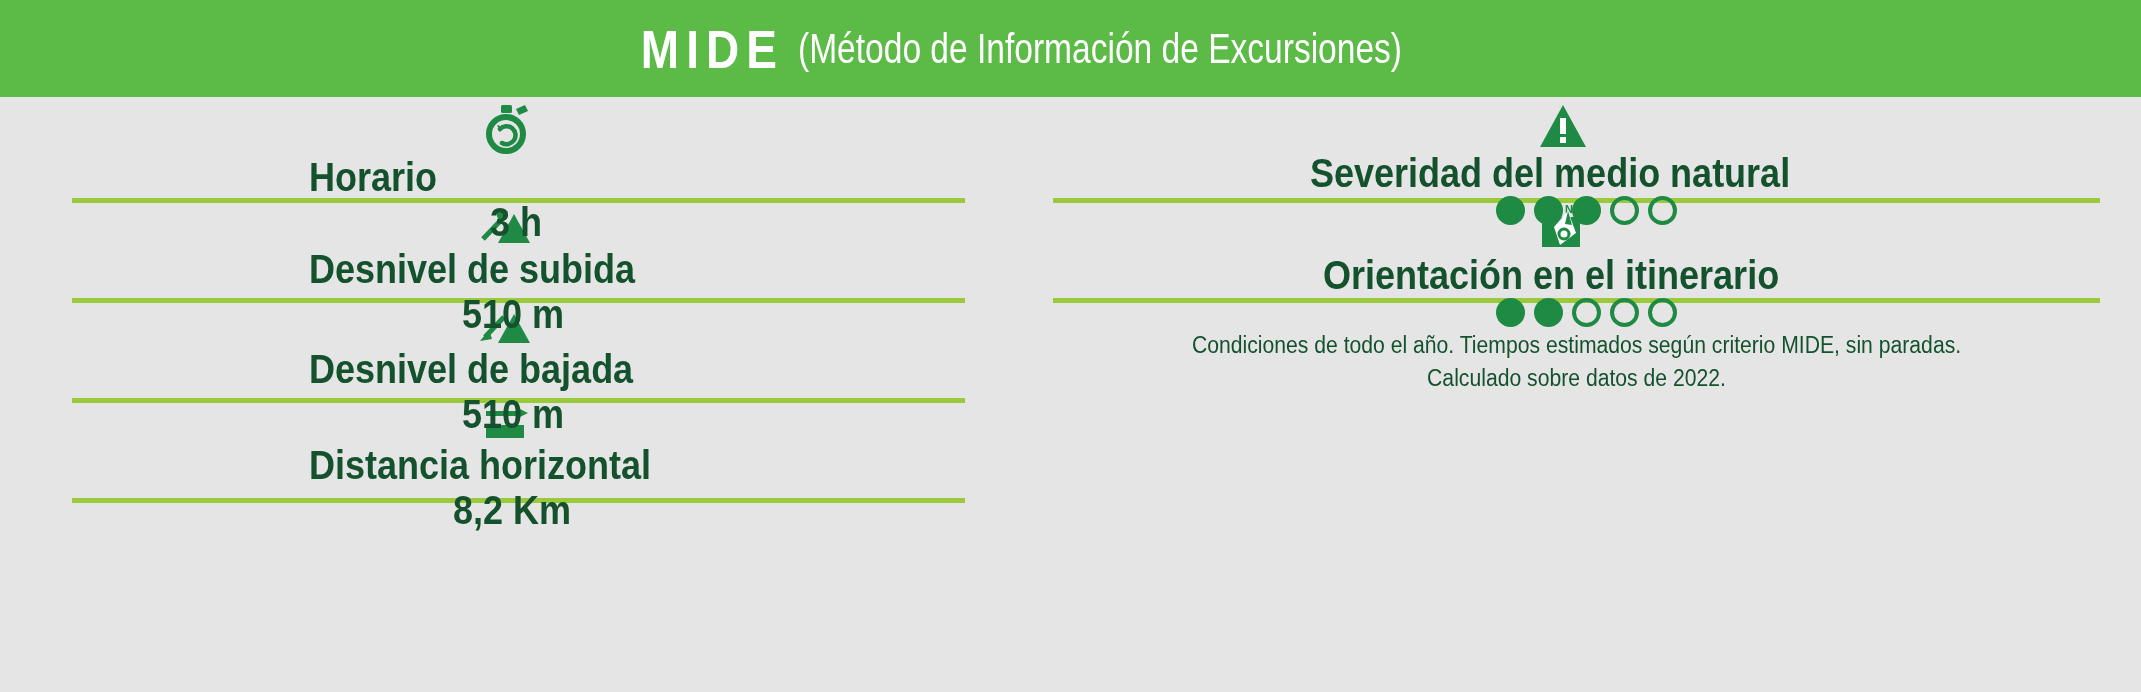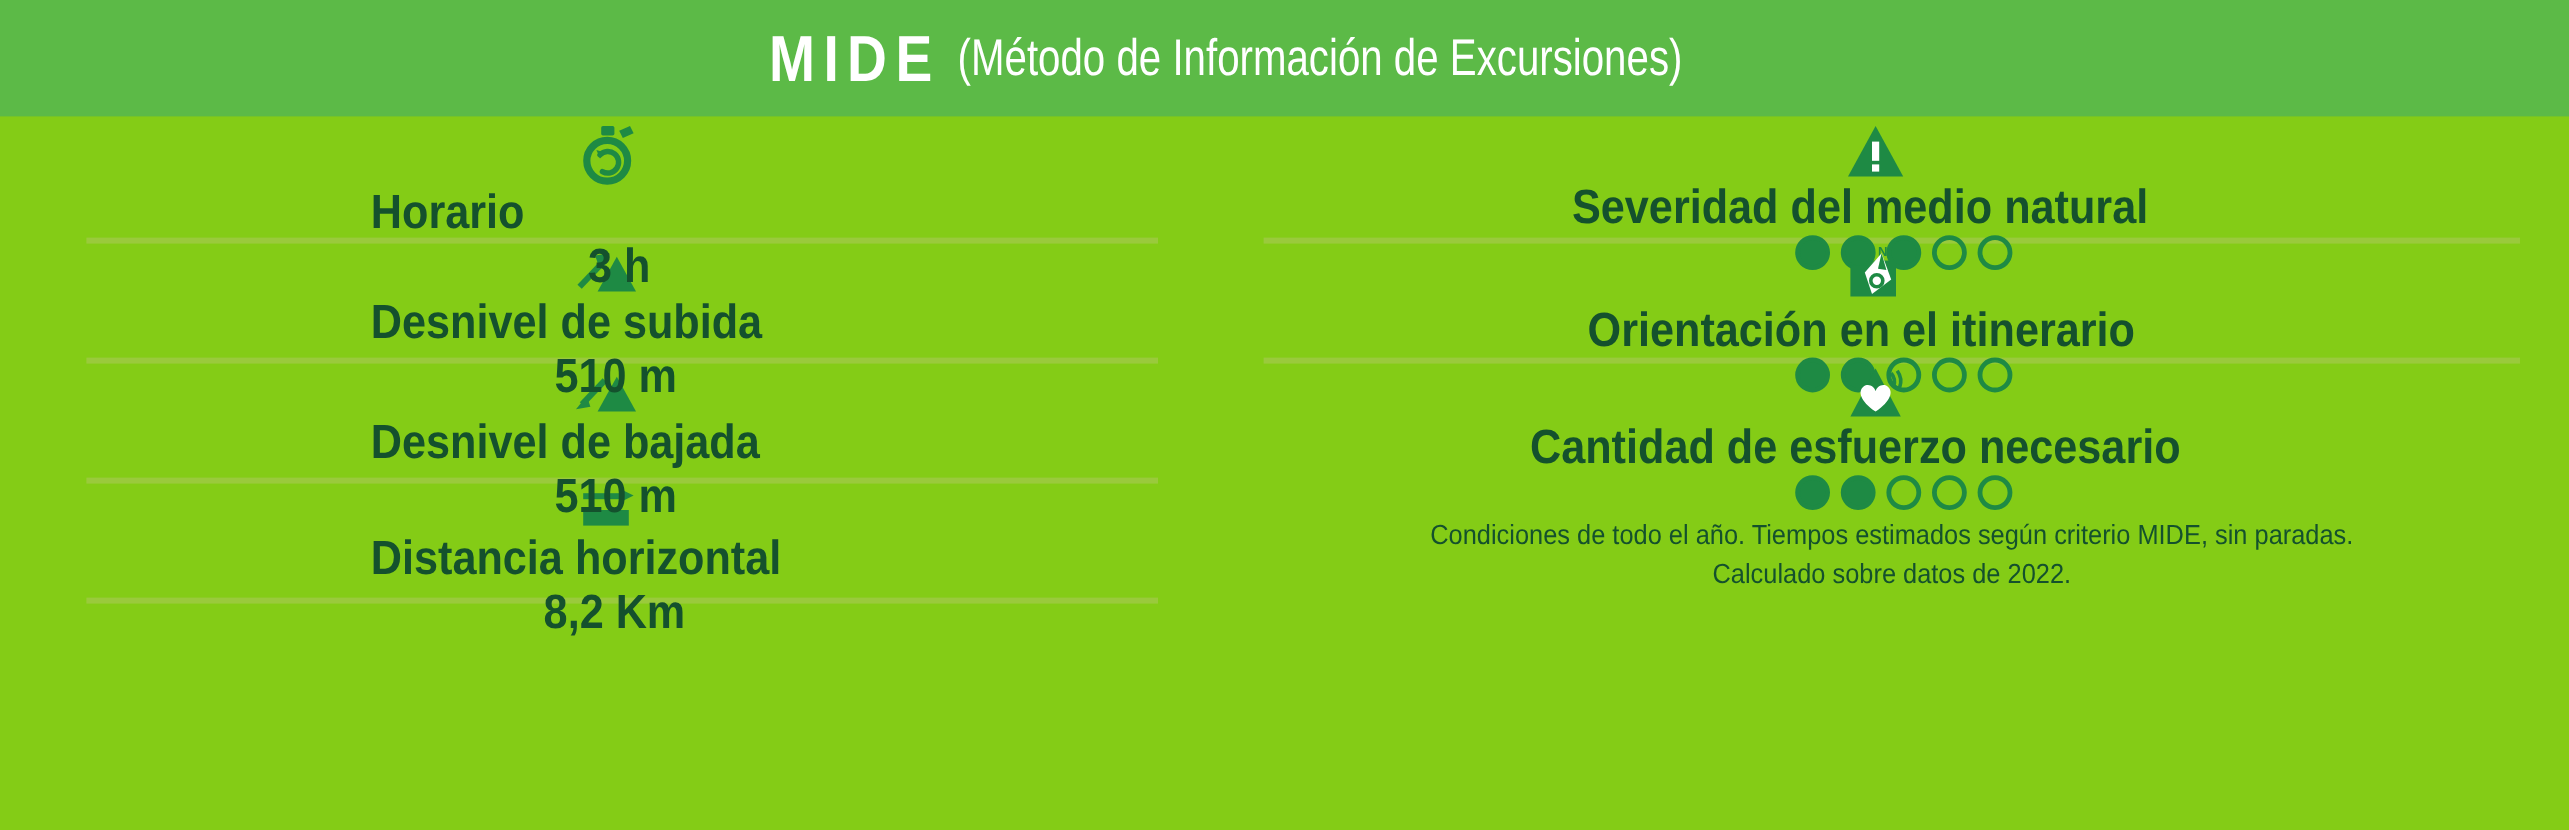--- a/index.html
+++ b/index.html
@@ -7,21 +7,21 @@
     padding: 0;
     background: #ffffff;
   }
   body {
     font-family: "Liberation Sans", sans-serif;
   }
   #mide-card {
     position: relative;
     width: 2141px;
     height: 692px;
-    background: #84cc16;
+    background: #e5e5e5;
     overflow: hidden;
   }
 
   
   .header {
     height: 97px;
     background: #5CBA47;
     display: flex;
     align-items: center;
     justify-content: center;
@@ -237,40 +237,20 @@
         <div class="dots">
           <span class="dot filled"></span>
           <span class="dot filled"></span>
           <span class="dot empty"></span>
           <span class="dot empty"></span>
           <span class="dot empty"></span>
         </div>
       </div>
 
 
-      <div class="row no-rule">
-        <div class="icon-cell">
-          <svg width="50" height="48" viewBox="0 0 50 48">
-            <g fill="#1E8A44">
-              <path d="M25 4 L46 44 L4 44 z"></path>
-              <path d="M25 40 C12 31 10 23 15 19 C19 16 24 19 25 23 C26 19 31 16 35 19 C40 23 38 31 25 40 z" fill="#ffffff"></path>
-              <path d="M38 8 a11 11 0 0 1 2 11" fill="none" stroke="#1E8A44" stroke-width="3"></path>
-              <path d="M43 6 a15 15 0 0 1 2 14" fill="none" stroke="#1E8A44" stroke-width="3"></path>
-            </g>
-          </svg>
-        </div>
-        <div class="label-cell">Cantidad de esfuerzo necesario</div>
-        <div class="dots">
-          <span class="dot filled"></span>
-          <span class="dot filled"></span>
-          <span class="dot empty"></span>
-          <span class="dot empty"></span>
-          <span class="dot empty"></span>
-        </div>
-      </div>
 
       <div class="footnote">
         <div>Condiciones de todo el año. Tiempos estimados según criterio MIDE, sin paradas.</div>
         <div>Calculado sobre datos de 2022.</div>
       </div>
 
     </div>
   </div>
 </div>
 

